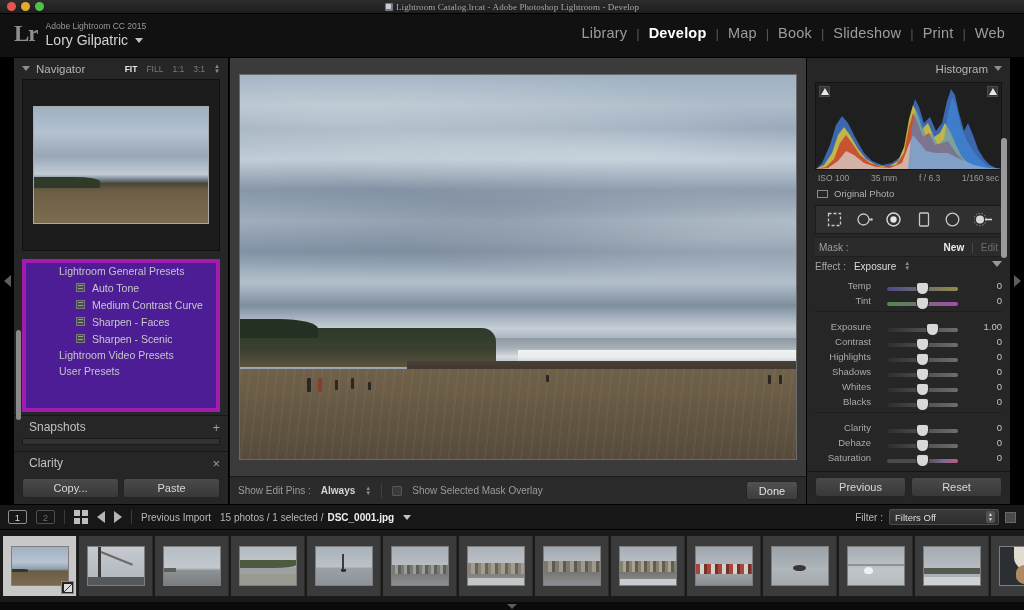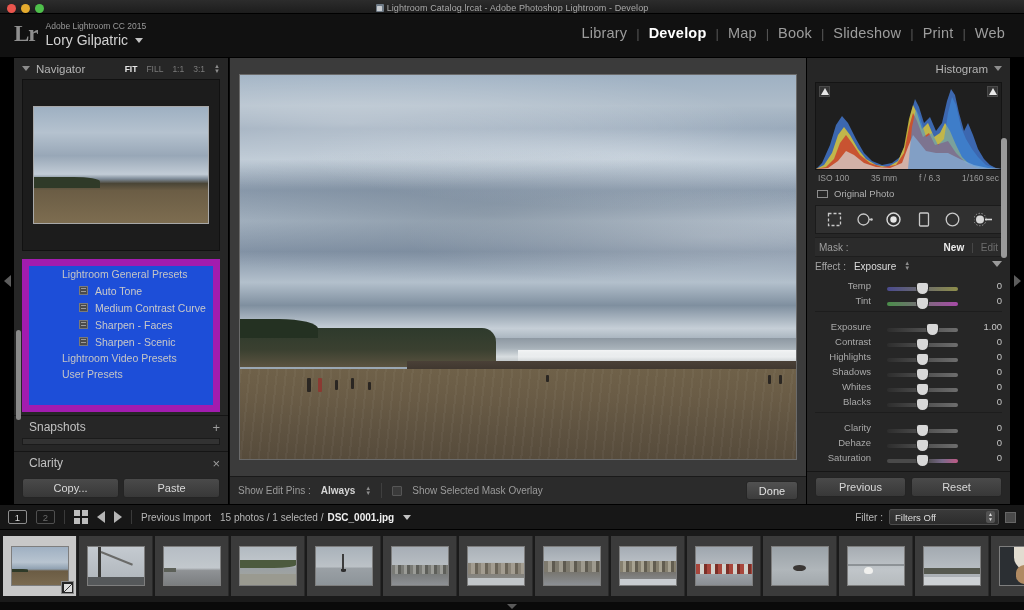--- a/index.html
+++ b/index.html
@@ -10,21 +10,21 @@
     overflow: hidden;
     -webkit-font-smoothing: antialiased;
   }
   .app { position: relative; width: 1024px; height: 610px; background: #0a0a0a; }
 
   
   .titlebar {
     position: absolute; left: 0; top: 0; width: 1024px; height: 14px;
     background: linear-gradient(#2c2c2c, #1d1d1d);
     border-bottom: 1px solid #000;
-    display: flex; align-items: flex-end;
+    display: flex; align-items: center; font-family: Liberation Serif, serif;
   }
   .traffic { display: flex; gap: 5px; padding-left: 7px; }
   .dot { width: 9px; height: 9px; border-radius: 50%; }
   .dot.red { background: #e9554d; }
   .dot.yellow { background: #e5ab2e; }
   .dot.green { background: #4ec04b; }
   .titlebar-title {
     position: absolute; left: 0; right: 0; text-align: center;
     font-size: 9px; color: #a9a9a9; letter-spacing: .1px;
     pointer-events: none;
@@ -102,22 +102,22 @@
     width: 176px; height: 118px; border: 1px solid #a8a8a8;
     background: linear-gradient(#9eb0c2 0%, #b5c2cf 22%, #98a7b7 42%, #c2ccd6 58%, #7d8a97 62%, #4a4536 66%, #6b5d45 72%, #7d6d50 100%);
     position: relative; overflow: hidden;
   }
   .nav-img::before {
     content: ""; position: absolute; left: 0; top: 60%; width: 38%; height: 10%;
     background: #2f3a28; border-radius: 0 40% 0 0;
   }
 
   .presets-box {
-    margin: 8px 8px 0 8px; background: #1d4ed8;
-    border: 7px solid #a21caf; flex: 1; overflow: hidden;
+    margin: 8px 8px 0 8px; background: #4c1d95;
+    border: 4px solid #a21caf; flex: 1; overflow: hidden;
   }
   .preset-group {
     display: flex; align-items: center; gap: 6px;
     padding: 2px 6px 2px 33px; color: #c5c5c5; font-size: 10.5px; height: 16px;
     position: relative;
   }
   .preset-group .tri, .preset-group .tri-r { position: absolute; left: 20px; }
   .preset-item {
     display: flex; align-items: center; gap: 7px;
     padding-left: 50px; color: #c9c9c9; font-size: 10.5px; height: 17px;

